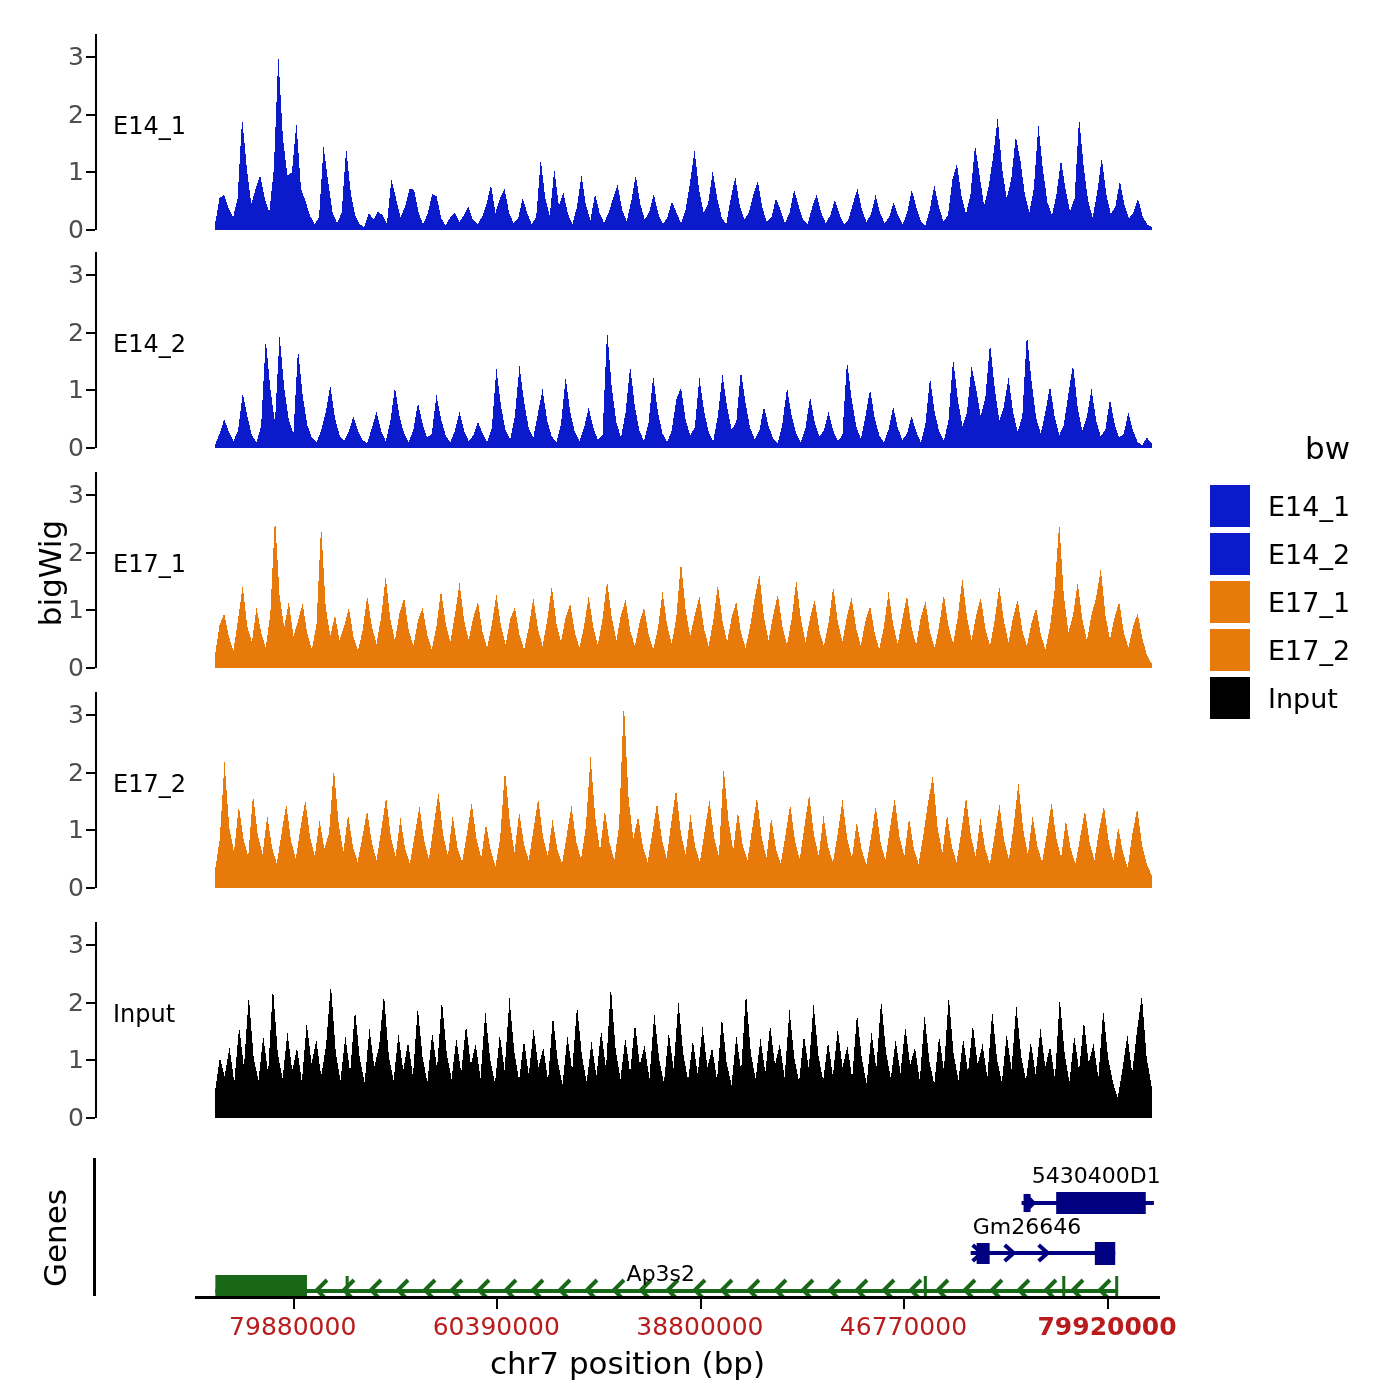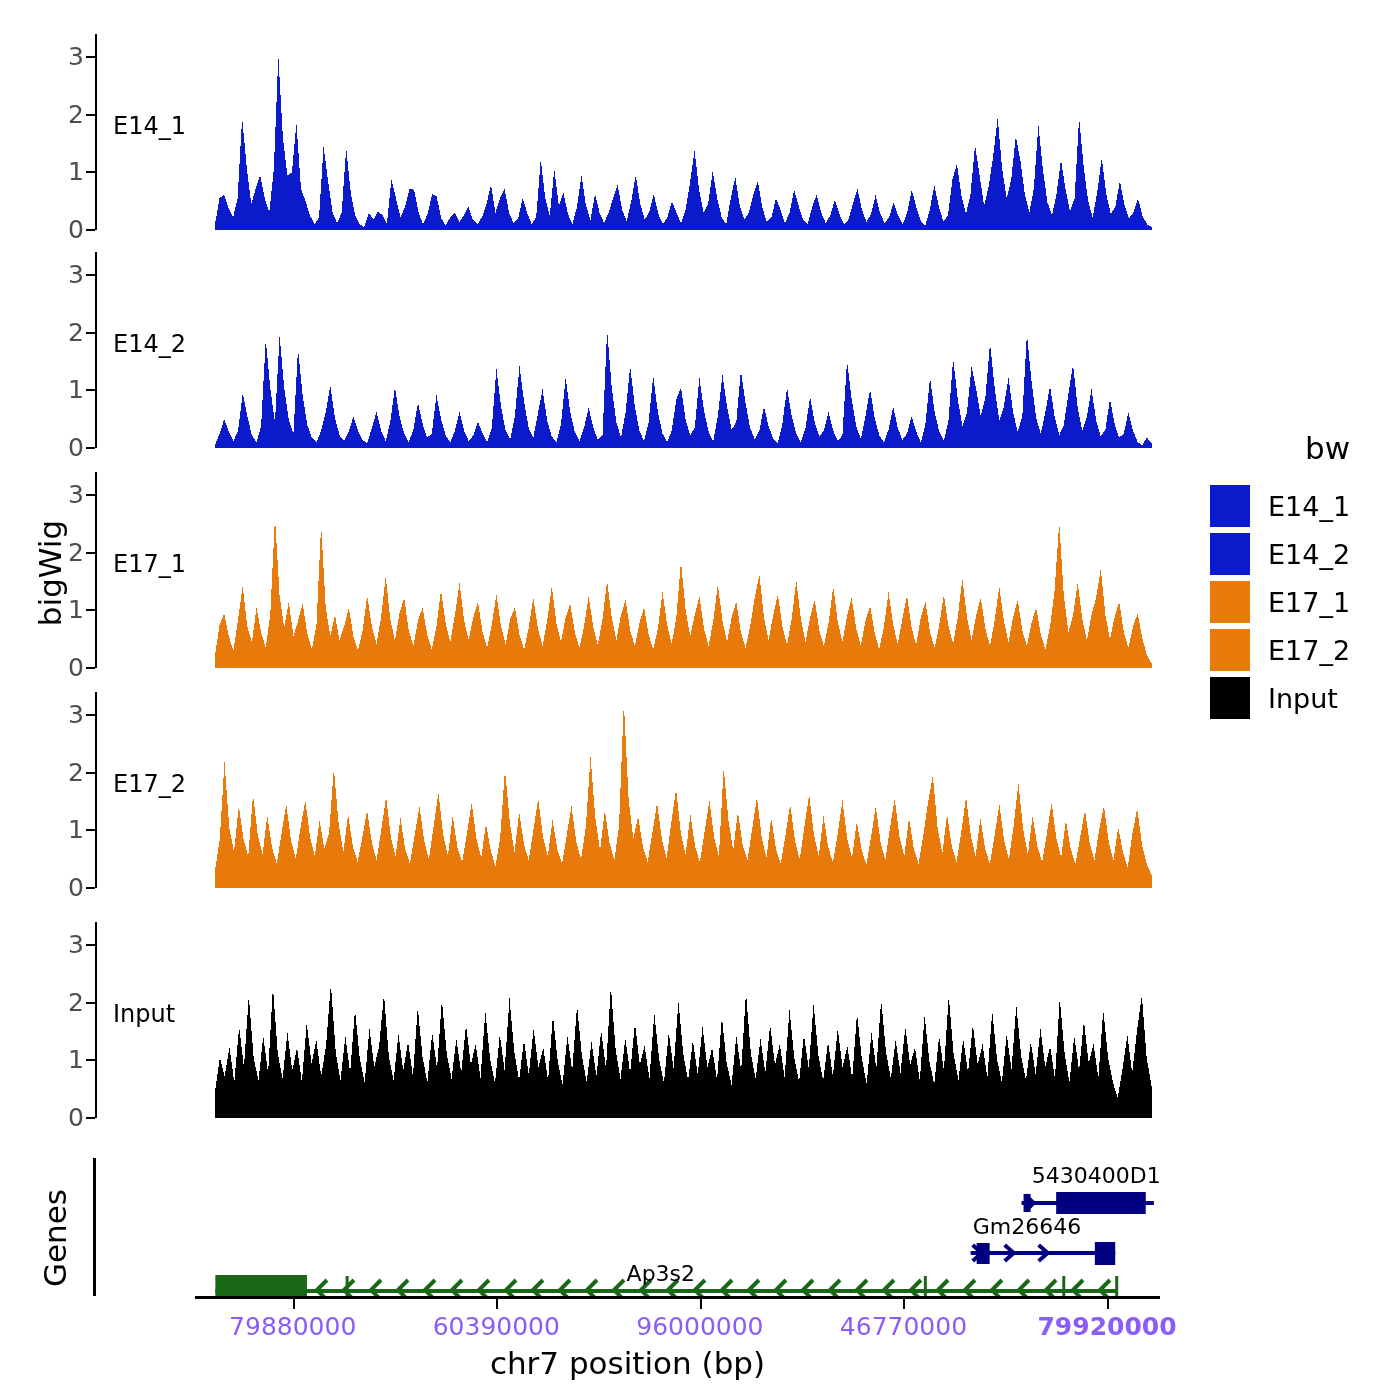--- a/index.html
+++ b/index.html
@@ -36,21 +36,21 @@
   
   #genes-panel{position:absolute;left:93px;top:1158px;width:1067px;height:140px;}
   #genes-panel .vaxis{position:absolute;left:0;top:0;width:3px;height:138px;
     background:#000;}
 
   
   #xaxis{position:absolute;left:195px;top:1296px;width:965px;height:46px;}
   #xaxis .baseline{position:absolute;left:0;top:0;width:100%;height:3px;
     background:#000;}
   #xaxis .xtick{position:absolute;top:3px;width:2px;height:10px;background:#000;}
-  #xaxis .xlab{position:absolute;top:16px;font-size:25px;color:#8b5cf6;
+  #xaxis .xlab{position:absolute;top:16px;font-size:25px;color:#b91c1c;
     transform:translateX(-50%);white-space:nowrap;}
 
   
   #legend{position:absolute;left:1210px;top:430px;text-align:right;}
   #legend .ltitle{font-size:31px;color:#000;margin:0 0 16px 4px;}
   #legend .lrow{display:flex;align-items:center;height:48px;}
   #legend .lsw{width:40px;height:42px;margin-right:18px;}
   #legend .lname{font-size:27px;color:#000;}
 
   
@@ -212,21 +212,21 @@
     </div>
   </div>
 
   <div id="xaxis">
     <div class="baseline"></div>
   <div class="xtick" style="left: 97.7215px;"></div>
       <div class="xlab" style="left: 97.7215px;">79880000</div>
       <div class="xtick" style="left: 301.308px;"></div>
       <div class="xlab" style="left: 301.308px;">60390000</div>
       <div class="xtick" style="left: 504.895px;"></div>
-      <div class="xlab" style="left: 504.895px;">96000000</div>
+      <div class="xlab" style="left: 504.895px;">38800000</div>
       <div class="xtick" style="left: 708.481px;"></div>
       <div class="xlab" style="left: 708.481px;">46770000</div>
       <div class="xtick" style="left: 912.068px;"></div>
       <div class="xlab" style="left: 912.068px; font-weight: bold;">79920000</div>
     </div>
 
   <div id="legend">
     <div class="ltitle">bw</div>
     <div id="legend-rows">
         <div class="lrow">

